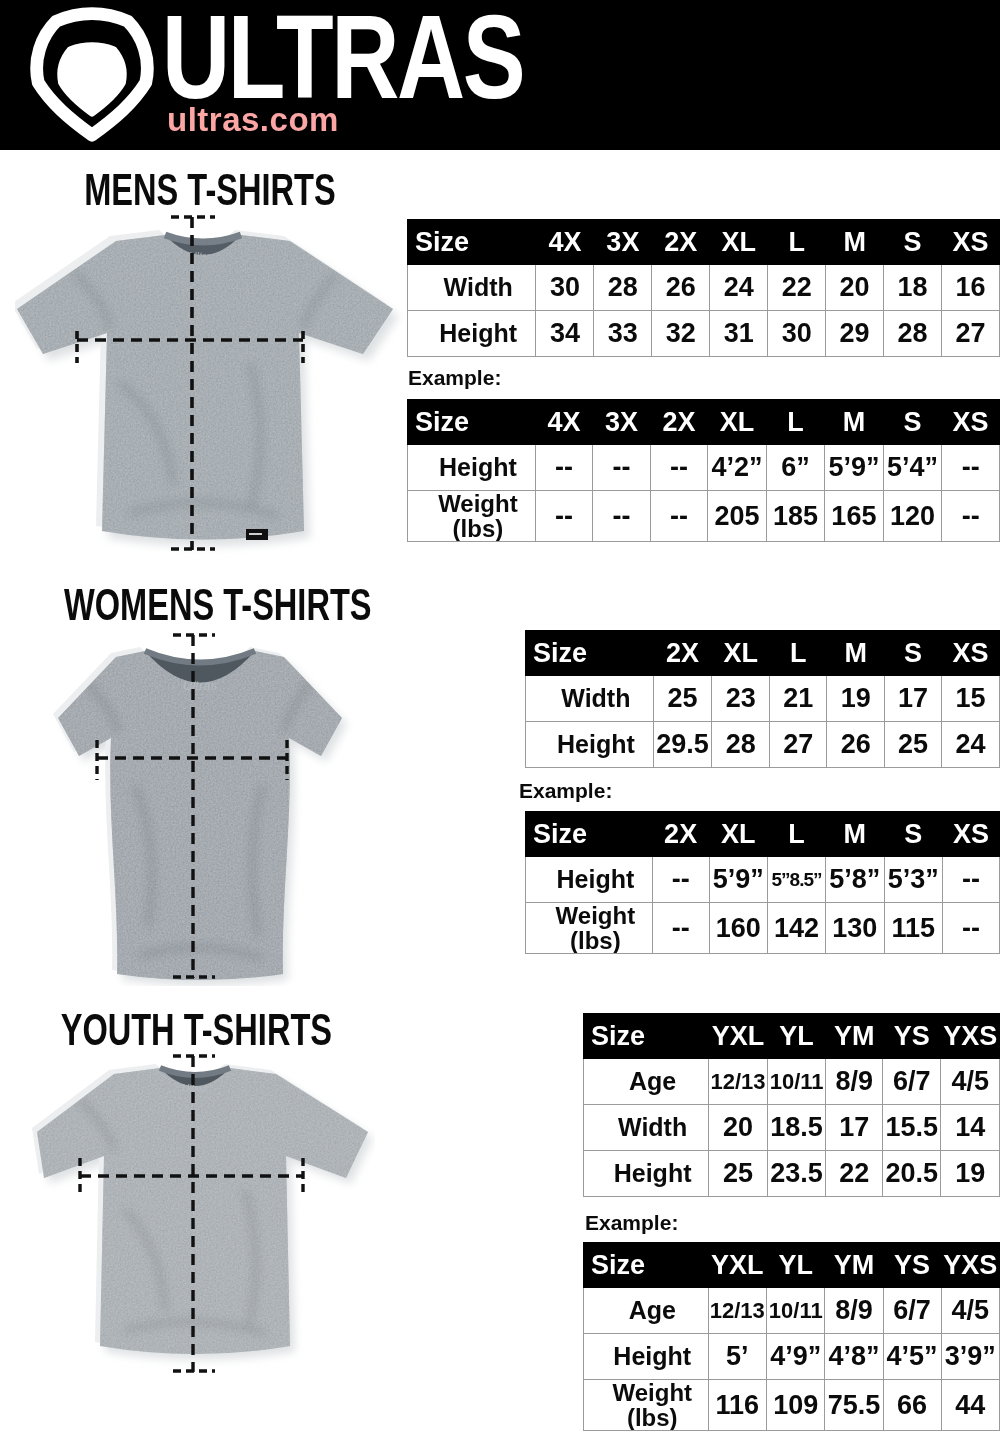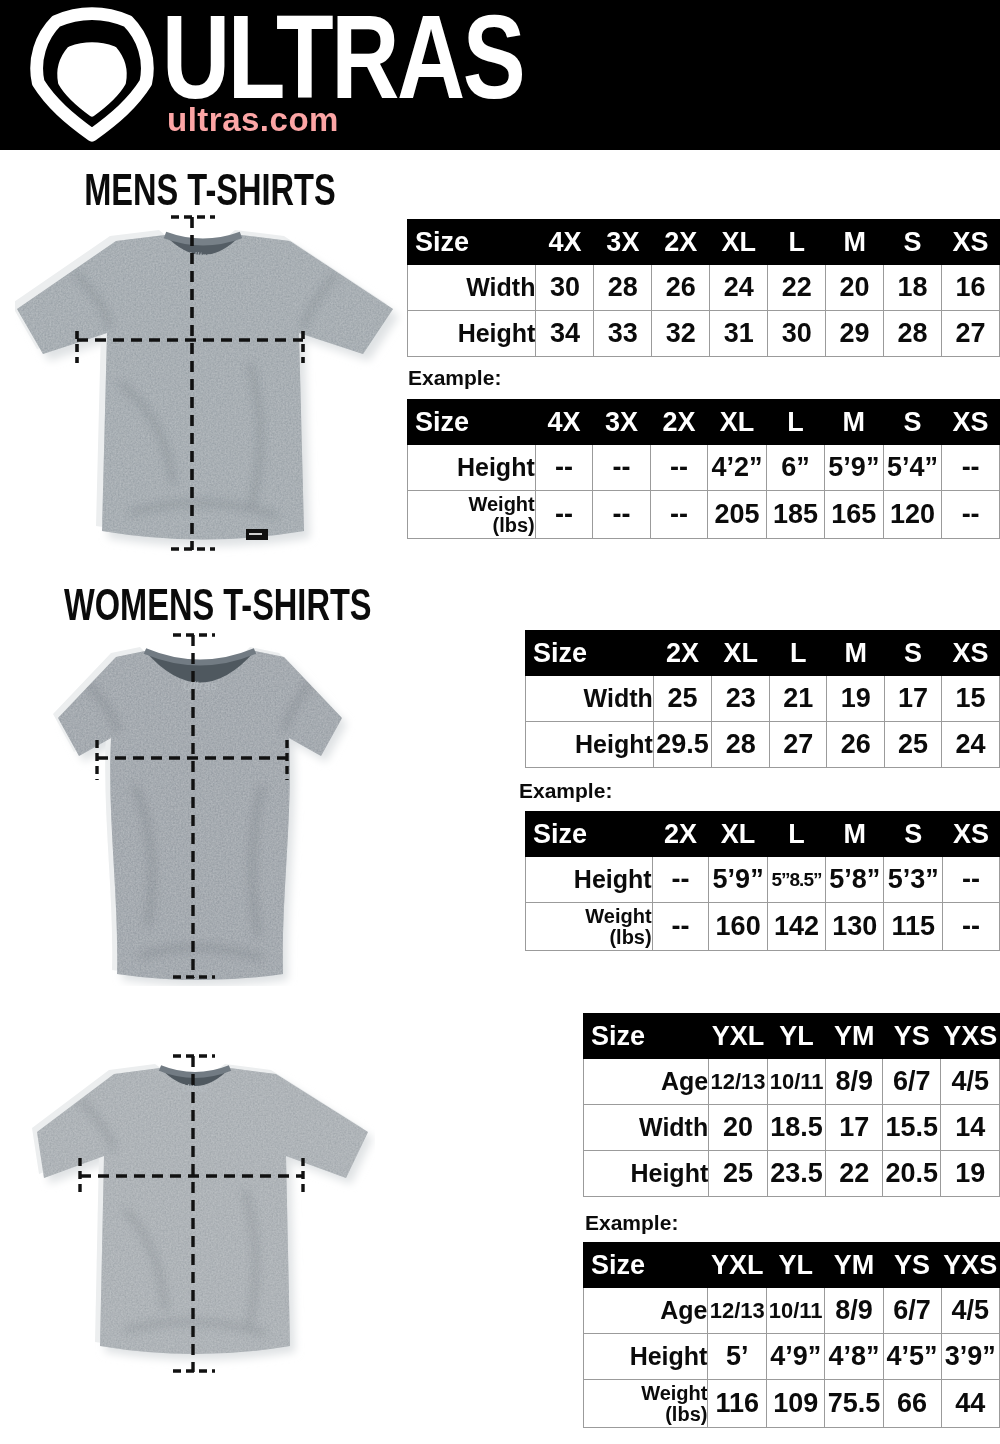--- a/index.html
+++ b/index.html
@@ -31,22 +31,22 @@
 
   
   table.chart{position:absolute;border-collapse:collapse;table-layout:fixed;
               font-family:"Liberation Sans",sans-serif;font-weight:bold;background:#fff;}
   table.chart th,table.chart td{border:1px solid #9b9b9b;padding:0;overflow:hidden;}
   table.chart thead th{background:#000;color:#fff;border-color:#000;font-size:27px;
                        text-align:center;height:44px;}
   table.chart thead th.lbl{text-align:left;padding-left:7px;}
   table.chart tbody tr{height:46px;}
   table.chart tbody tr.tall{height:48px;}
-  table.chart tbody th.lbl{text-align:right;padding-left:13px;font-size:25px;width:116px;}
-  table.chart tbody th.lbl.two{font-size:20px;line-height:1.05;white-space:pre-line;}
+  table.chart tbody th.lbl{text-align:center;padding-left:13px;font-size:25px;width:116px;}
+  table.chart tbody th.lbl.two{font-size:24px;line-height:1.05;white-space:pre-line;}
   table.chart td{text-align:center;font-size:27px;width:58px;}
   table.chart td.sm{font-size:22px;}
   table.chart td.xs{font-size:19px;letter-spacing:-1px;margin-left:36px;}
   #mens-size-table{left:407px;top:219px;}
   #mens-example-table{left:407px;top:399px;}
   #womens-size-table{left:525px;top:630px;}
   #womens-example-table{left:525px;top:811px;}
   #youth-size-table{left:583px;top:1013px;}
   #youth-example-table{left:583px;top:1242px;}
 
@@ -300,20 +300,23 @@
           <td>--</td>
           <td>160</td>
           <td>142</td>
           <td>130</td>
           <td>115</td>
           <td>--</td>
         </tr>
       </tbody>
     </table>
 
+  <div class="sec-title" id="youth-title">
+    <span class="t">YOUTH T-SHIRTS</span>
+  </div>
 
   <svg class="shirt" id="youth-shirt" viewBox="0 0 345 328">
     <defs>
         <clipPath id="yclip">
       <path d="M130,18 Q165,46 200,18 L246,24 L338,82 L316,128 L256,106 L260,296 Q165,312 70,296 L74,106 L14,128 L7,82 L84,24 Z"></path>
     </clipPath>
       </defs>
     <path d="M130,18 Q165,46 200,18 L246,24 L338,82 L316,128 L256,106 L260,296 Q165,312 70,296 L74,106 L14,128 L7,82 L84,24 Z" transform="translate(5,6)" fill="#dfe2e4" filter="url(#soften)"></path>
     <path d="M130,18 Q165,46 200,18 L246,24 L338,82 L316,128 L256,106 L260,296 Q165,312 70,296 L74,106 L14,128 L7,82 L84,24 Z" transform="translate(-5,-4)" fill="#eceeef"></path>
     <path d="M130,18 Q165,46 200,18 L246,24 L338,82 L316,128 L256,106 L260,296 Q165,312 70,296 L74,106 L14,128 L7,82 L84,24 Z" filter="url(#heather)" fill="#969da3"></path>

